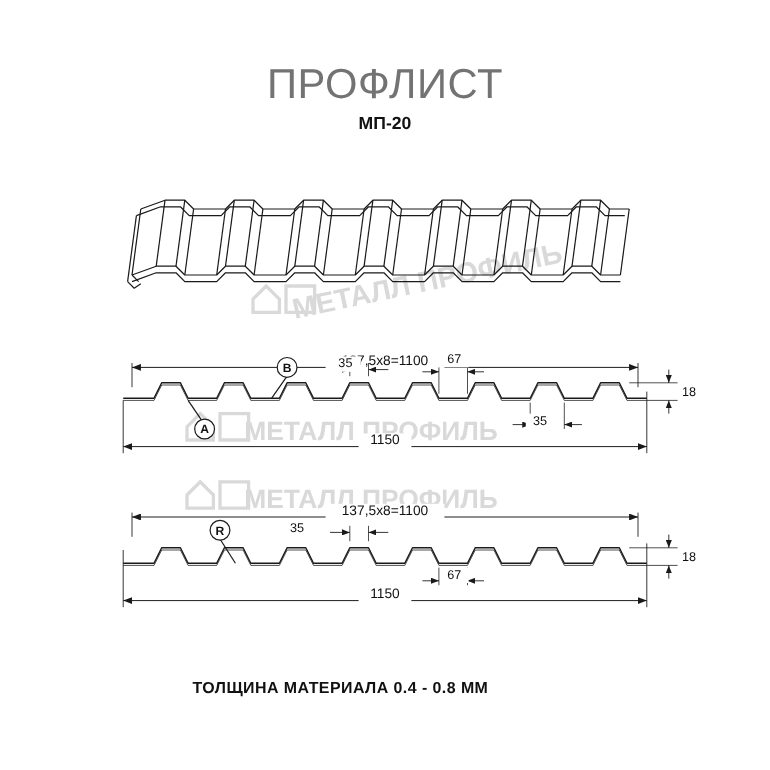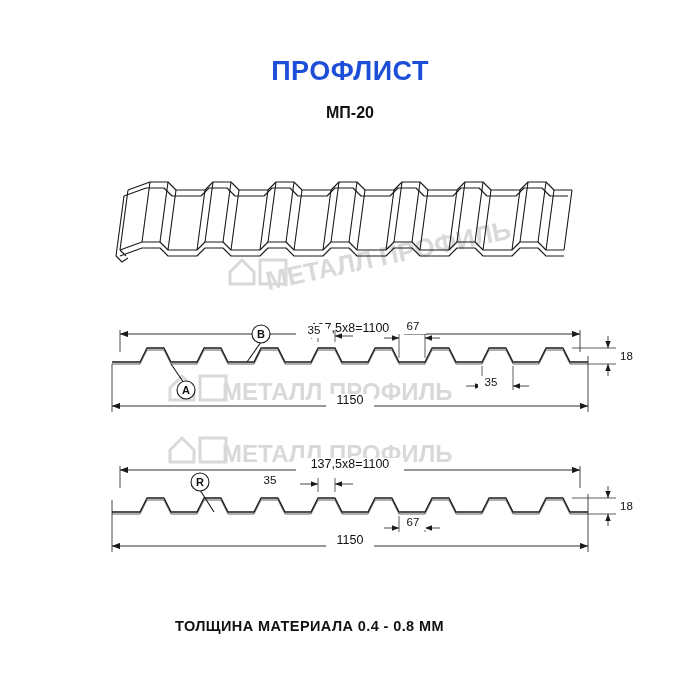--- a/index.html
+++ b/index.html
@@ -18,24 +18,24 @@
   .page {
     position: absolute;
     inset: 0;
   }
   .title {
     position: absolute;
     top: 56px;
     left: 0;
     width: 700px;
     text-align: center;
-    font-size: 27px;
-    font-weight: bold;
+    font-size: 38px;
+    font-weight: normal;
     letter-spacing: 0.5px;
-    color: #1d4ed8;
+    color: #737373;
   }
   .subtitle {
     position: absolute;
     top: 104px;
     left: 0;
     width: 700px;
     text-align: center;
     font-size: 16px;
     font-weight: bold;
     color: #111111;

